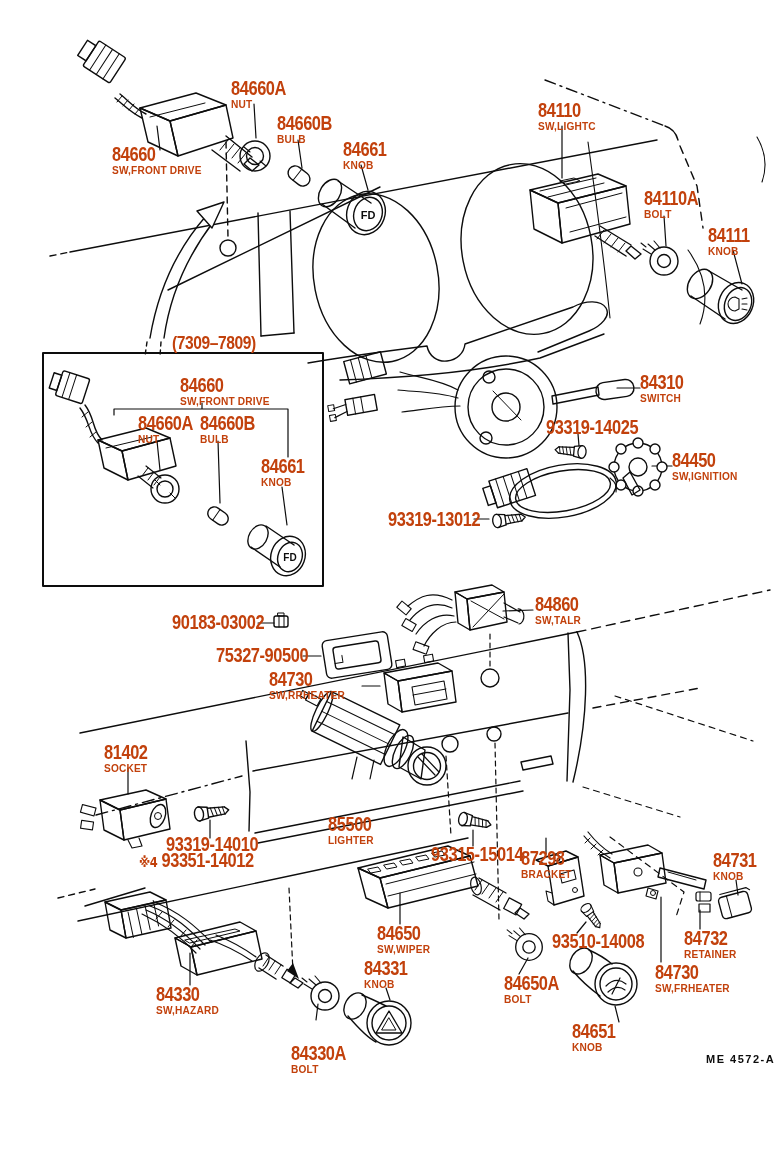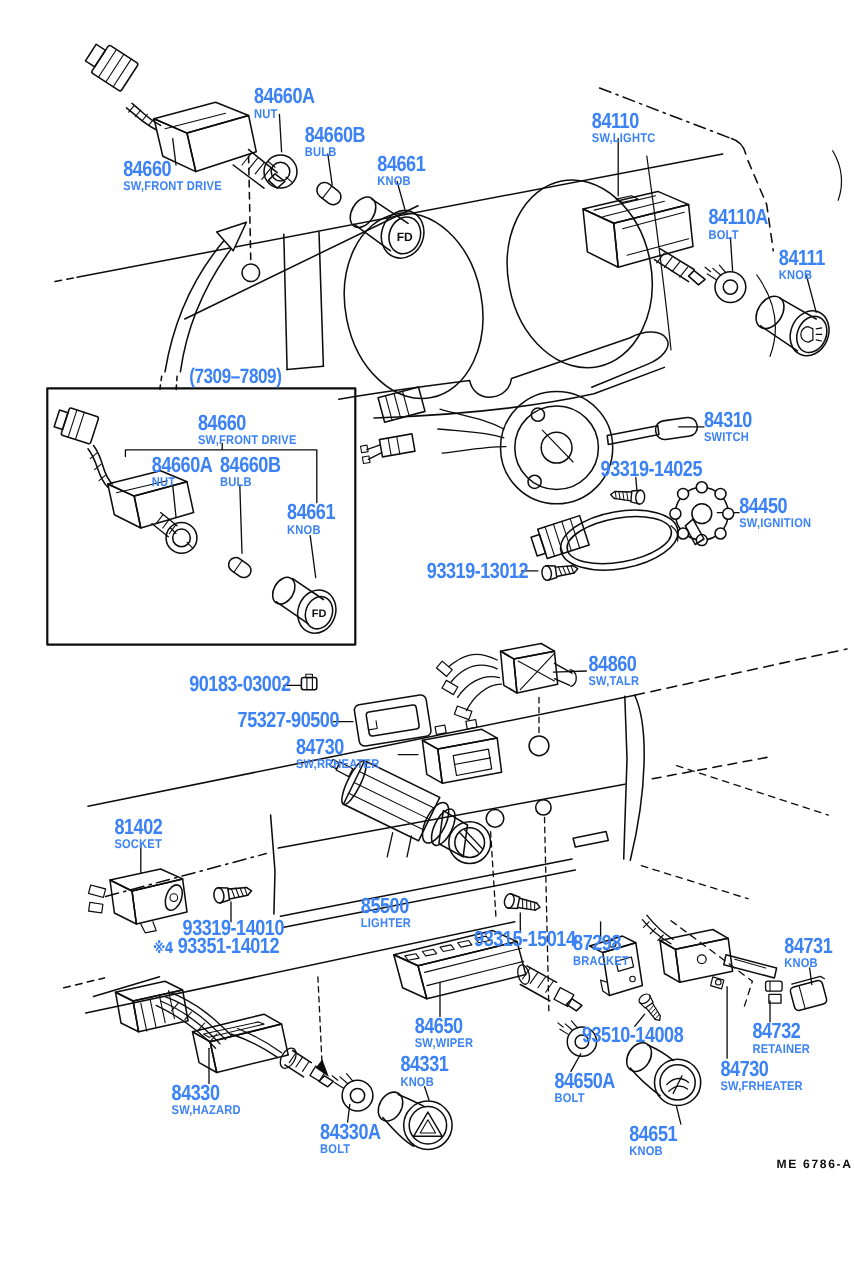--- a/index.html
+++ b/index.html
@@ -1,19 +1,19 @@
 <!DOCTYPE html>
 <html><head>
 <meta charset="utf-8">
 <style>
   html,body{margin:0;padding:0;background:#ffffff;}
   .sheet{position:relative;width:776px;height:1152px;background:#ffffff;overflow:hidden;
          font-family:"Liberation Sans",sans-serif;color:#0d0d0d;}
   .art{position:absolute;left:0;top:0;}
-  .co{position:absolute;line-height:1.04;white-space:nowrap;color:#3b82f6;}
+  .co{position:absolute;line-height:1.04;white-space:nowrap;color:#c2410c;}
   .pn{font-size:20px;font-weight:bold;letter-spacing:-.5px;transform:scaleX(.82);transform-origin:0 0;}
   .pd{font-size:11.5px;font-weight:bold;letter-spacing:.2px;transform:scaleX(.88);transform-origin:0 0;}
   .pfx{font-family:"DejaVu Sans",sans-serif;font-size:14px;font-weight:bold;}
   .variant .pn{font-size:19px;}
   .foot{position:absolute;font-size:11px;font-weight:bold;letter-spacing:1.5px;}
   svg *{vector-effect:none;}
 </style>
 </head>
 <body>
 
@@ -549,43 +549,43 @@
   <div class="pd">SW,WIPER</div>
 </div>
 <div class="co" style="left:364px;top:958px">
   <div class="pn">84331</div>
   <div class="pd">KNOB</div>
 </div>
 <div class="co" style="left:156px;top:984px">
   <div class="pn">84330</div>
   <div class="pd">SW,HAZARD</div>
 </div>
-<div class="co" style="left:291px;top:1019px">
+<div class="co" style="left:291px;top:1043px">
   <div class="pn">84330A</div>
   <div class="pd">BOLT</div>
 </div>
 <div class="co" style="left:504px;top:973px">
   <div class="pn">84650A</div>
   <div class="pd">BOLT</div>
 </div>
-<div class="co" style="left:529px;top:931px">
+<div class="co" style="left:552px;top:931px">
   <div class="pn">93510-14008</div>
 </div>
 <div class="co" style="left:572px;top:1021px">
   <div class="pn">84651</div>
   <div class="pd">KNOB</div>
 </div>
 <div class="co" style="left:713px;top:850px">
   <div class="pn">84731</div>
   <div class="pd">KNOB</div>
 </div>
 <div class="co" style="left:684px;top:928px">
   <div class="pn">84732</div>
   <div class="pd">RETAINER</div>
 </div>
 <div class="co" style="left:655px;top:962px">
   <div class="pn">84730</div>
   <div class="pd">SW,FRHEATER</div>
 </div>
 
-<div class="foot" style="left:706px;top:1053px">ME 6786-A</div>
+<div class="foot" style="left:706px;top:1053px">ME 4572-A</div>
 
 </div>
 
 </body></html>

